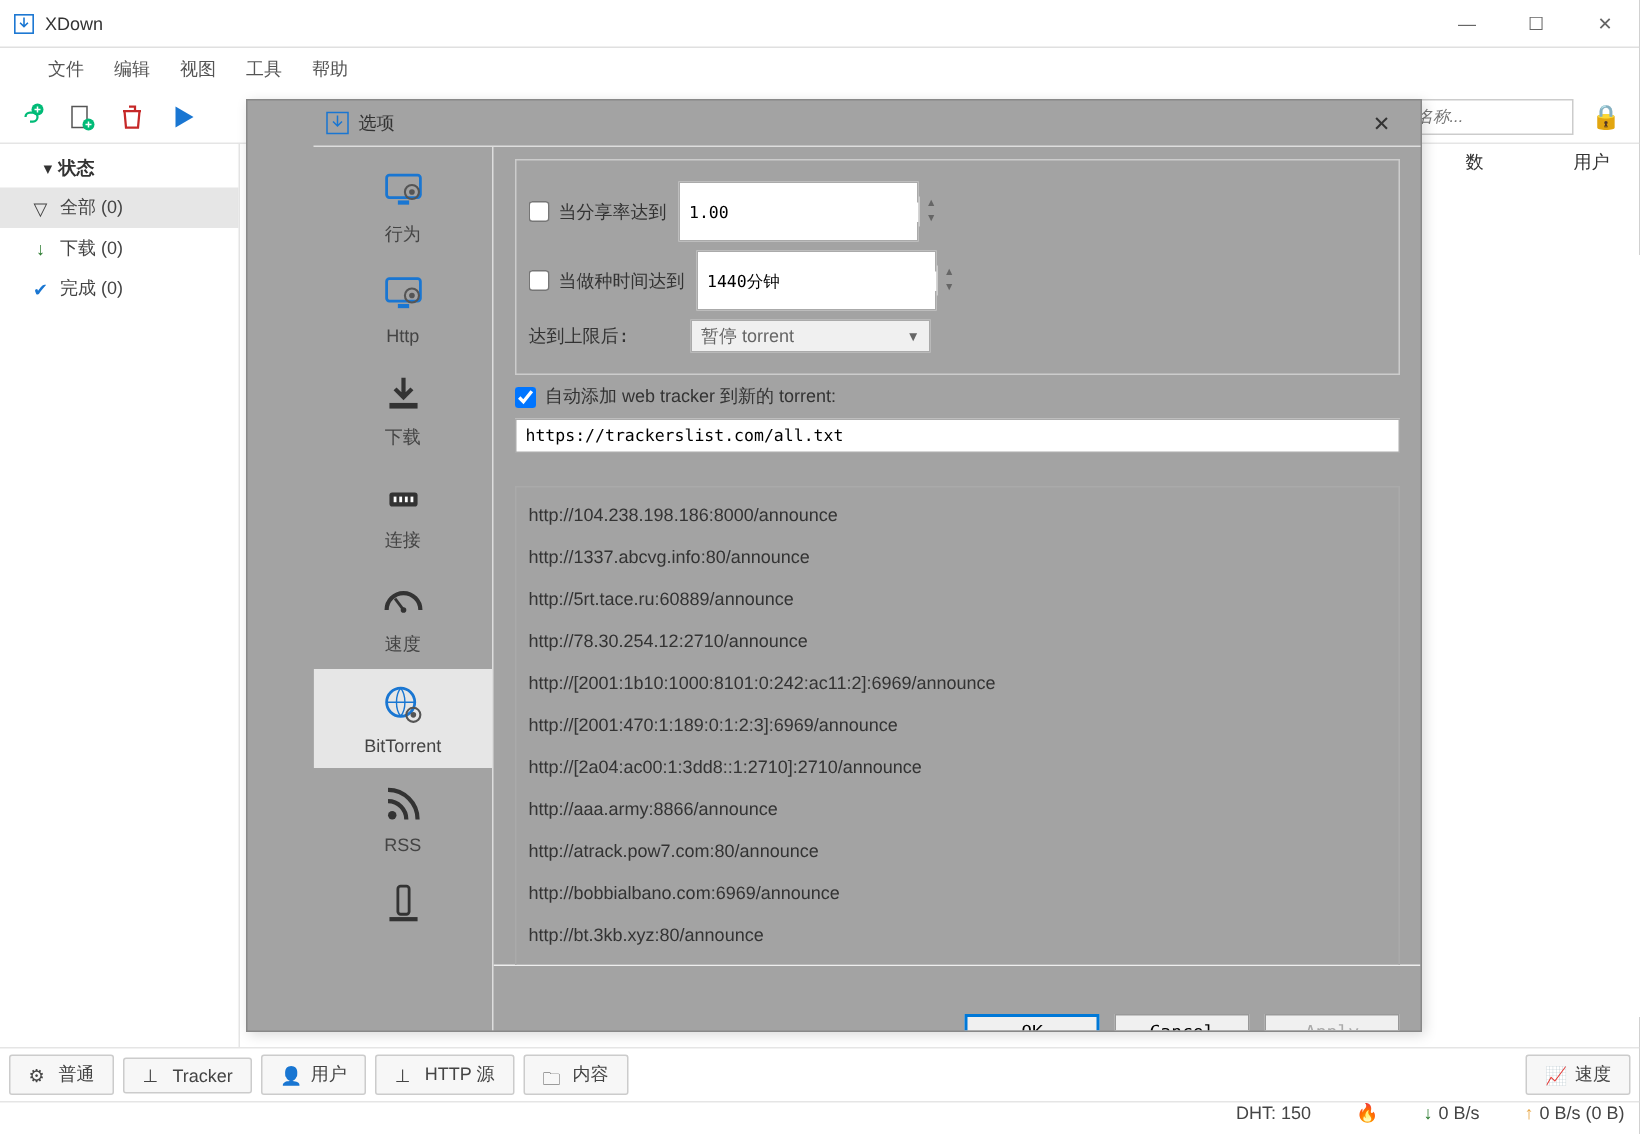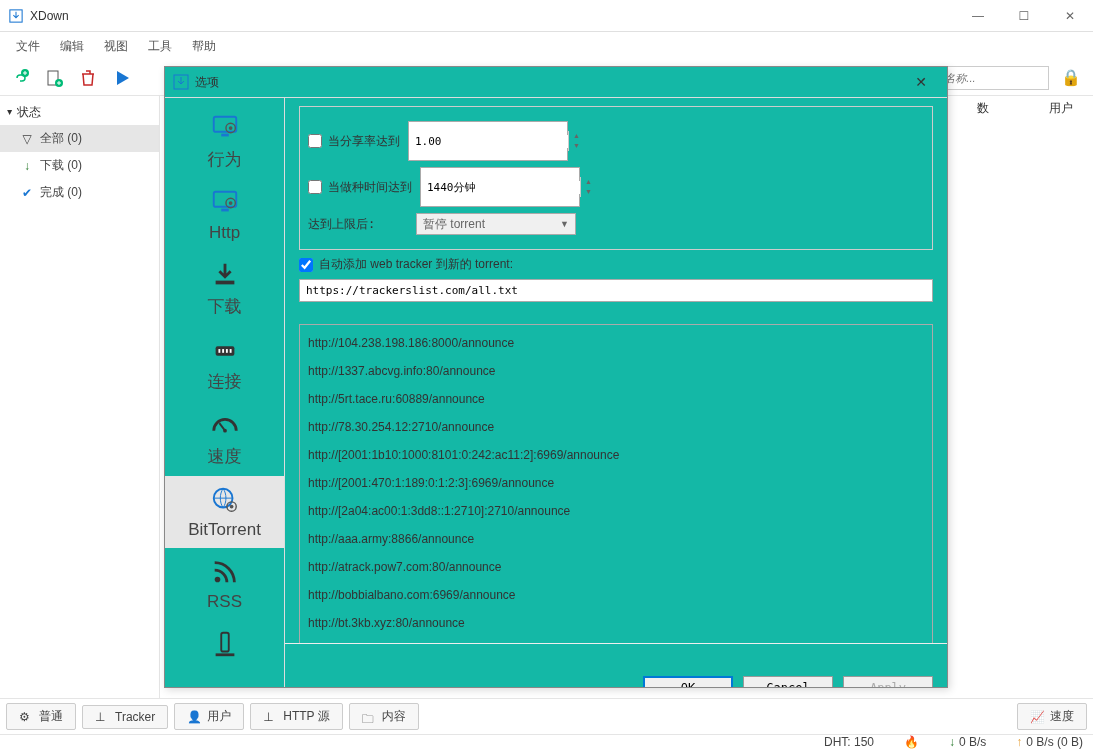--- a/index.html
+++ b/index.html
@@ -7,54 +7,54 @@
 
 
 .titlebar { height: 32px; display: flex; align-items: center; padding: 0 0 0 8px; border-bottom: 1px solid #e0e0e0; }
 .titlebar .app-icon { width: 16px; height: 16px; margin-right: 6px; display: inline-flex; align-items: center; justify-content: center; }
 .titlebar .app-icon svg { width: 14px; height: 14px; }
 .titlebar .title { flex: 1; color: #333; }
 .titlebar .win-btns { display: flex; }
 .titlebar .win-btn { width: 46px; height: 32px; display: flex; align-items: center; justify-content: center; color: #666; }
 
 
-.menubar { height: 28px; display: flex; align-items: center; padding: 0 6px; color: #555; }
+.menubar { height: 28px; display: flex; align-items: center; padding: 0 22px; color: #555; }
 .menubar .menu-item { padding: 4px 10px; }
 
 
 .toolbar { height: 36px; display: flex; align-items: center; padding: 0 6px; gap: 6px; border-bottom: 1px solid #e5e5e5; position: relative; }
 .toolbar .tb-btn { width: 28px; height: 28px; display: flex; align-items: center; justify-content: center; color: #555; }
 .toolbar .search-box { margin-left: auto; width: 130px; height: 24px; border: 1px solid #ccc; padding: 0 6px; font-style: italic; color: #888; font-size: 11px; }
 .toolbar .lock-icon { width: 20px; height: 20px; margin: 0 6px; color: #e6a23c; font-size: 16px; }
 
 
 .main { display: flex; height: calc(100% - 32px - 28px - 36px - 36px - 22px); }
 .sidebar { width: 160px; border-right: 1px solid #e5e5e5; padding: 4px 0; }
-.sidebar .side-header { padding: 4px 8px; font-weight: normal; color: #333; display: flex; align-items: center; gap: 4px; }
+.sidebar .side-header { padding: 4px 8px; font-weight: bold; color: #333; display: flex; align-items: center; gap: 4px; margin-left: 22px; }
 .sidebar .side-header::before { content: "▸"; transform: rotate(90deg); display: inline-block; font-size: 10px; }
 .sidebar .side-item { padding: 5px 10px 5px 20px; display: flex; align-items: center; gap: 6px; color: #444; }
 .sidebar .side-item.active { background: #e6e6e6; }
 .sidebar .side-item .ico { width: 14px; display: inline-flex; justify-content: center; }
 
 .content-area { flex: 1; position: relative; }
 .col-headers { position: absolute; top: 0; right: 0; display: flex; gap: 60px; padding: 4px 20px; color: #333; font-size: 12px; }
 
 
-.dialog { position: absolute; left: 164px; top: 66px; width: 784px; height: 622px; background: #14b8a6; border: 1px solid #888; box-shadow: 2px 2px 8px rgba(0,0,0,0.15); display: flex; flex-direction: column; }
+.dialog { position: absolute; left: 164px; top: 66px; width: 784px; height: 622px; background: #a3a3a3; border: 1px solid #888; box-shadow: 2px 2px 8px rgba(0,0,0,0.15); display: flex; flex-direction: column; padding-left: 44px; }
 .dialog-title { height: 30px; display: flex; align-items: center; padding: 0 8px; color: #333; }
 .dialog-title .app-icon { width: 16px; height: 16px; margin-right: 6px; }
 .dialog-title .spacer { flex: 1; }
 .dialog-title .close { width: 36px; height: 30px; display: flex; align-items: center; justify-content: center; color: #333; font-size: 14px; }
 .dialog-body { flex: 1; display: flex; border-top: 1px solid #ddd; overflow: hidden; }
 .dialog-nav { width: 120px; border-right: 1px solid #ddd; overflow-y: scroll; padding: 6px 0; }
 .dialog-nav .nav-item { display: flex; flex-direction: column; align-items: center; padding: 8px 4px; gap: 4px; color: #444; }
 .dialog-nav .nav-item.selected { background: #e6e6e6; }
 .dialog-nav .nav-item .nav-icon { width: 32px; height: 32px; display: flex; align-items: center; justify-content: center; }
 .dialog-nav .nav-item .nav-icon svg { width: 30px; height: 30px; }
-.dialog-nav .nav-label { font-size: 17px; }
+.dialog-nav .nav-label { font-size: 12px; }
 .dialog-nav::-webkit-scrollbar { width: 16px; }
 .dialog-nav::-webkit-scrollbar-track { background: #f0f0f0; }
 .dialog-nav::-webkit-scrollbar-thumb { background: #c0c0c0; }
 
 .dialog-content { flex: 1; display: flex; flex-direction: column; overflow: hidden; }
 .dialog-inner { flex: 1; overflow-y: scroll; padding: 8px 14px; position: relative; }
 .dialog-inner::-webkit-scrollbar { width: 16px; }
 .dialog-inner::-webkit-scrollbar-track { background: #f0f0f0; }
 .dialog-inner::-webkit-scrollbar-thumb { background: #c0c0c0; }
 

